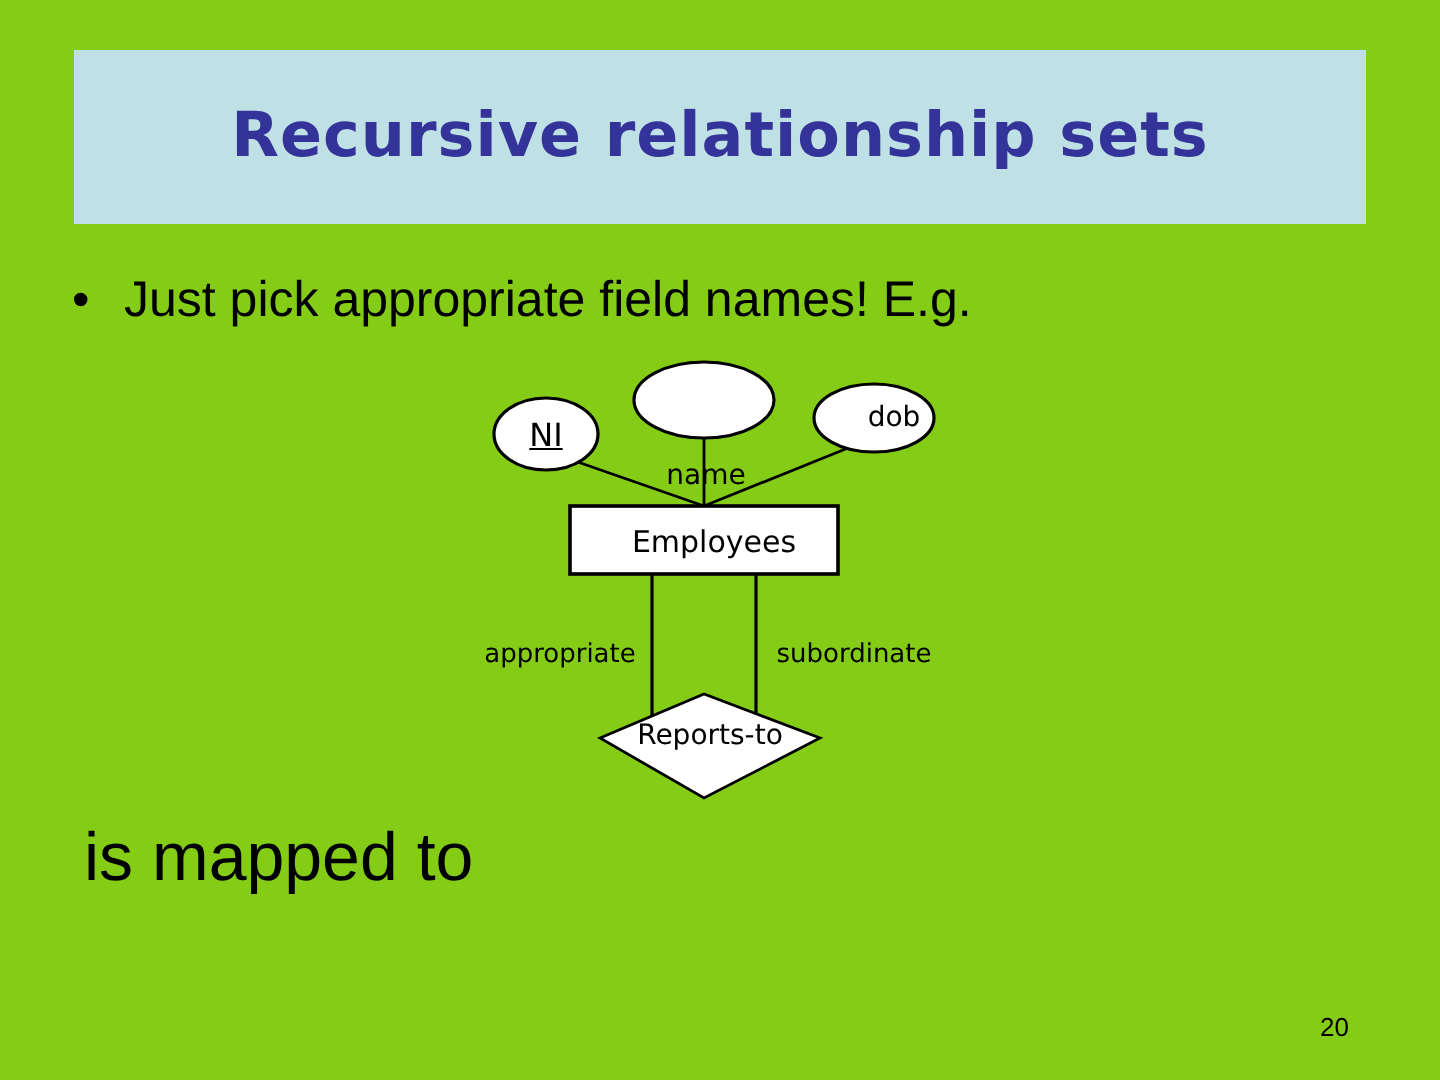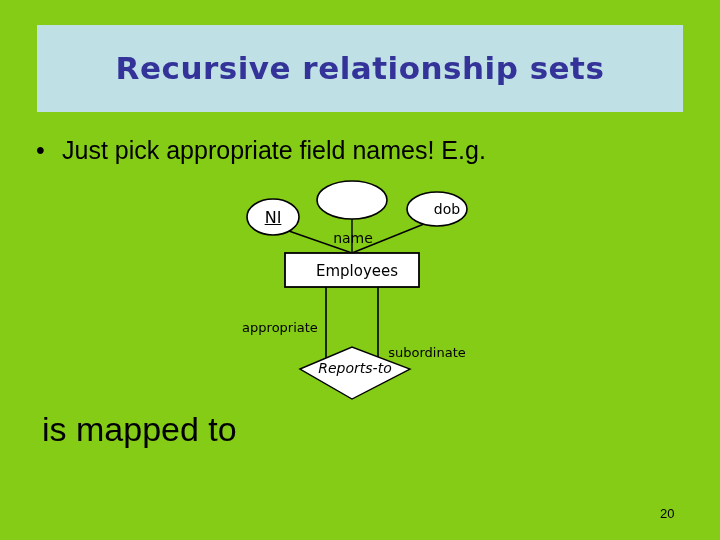--- a/index.html
+++ b/index.html
@@ -83,30 +83,28 @@
     left: 408px; top: 201px; width: 78px;
     font-size: 14px;
   }
   #label-employees {
     left: 285px; top: 262px; width: 144px;
     font-size: 15px;
   }
   #label-reports-to {
     left: 300px; top: 360px; width: 110px;
     font-size: 14px;
-    font-style: italic;
   }
   #label-supervisor {
     left: 238px; top: 320px; width: 84px;
     font-size: 13px;
   }
   #label-subordinate {
     left: 380px; top: 320px; width: 94px;
     font-size: 13px;
-    margin-top: 25px;
   }
 
   
   #mapped-line {
     position: absolute;
     left: 42px;
     top: 410px;
     font-size: 34px;
     color: #000000;
     white-space: nowrap;

